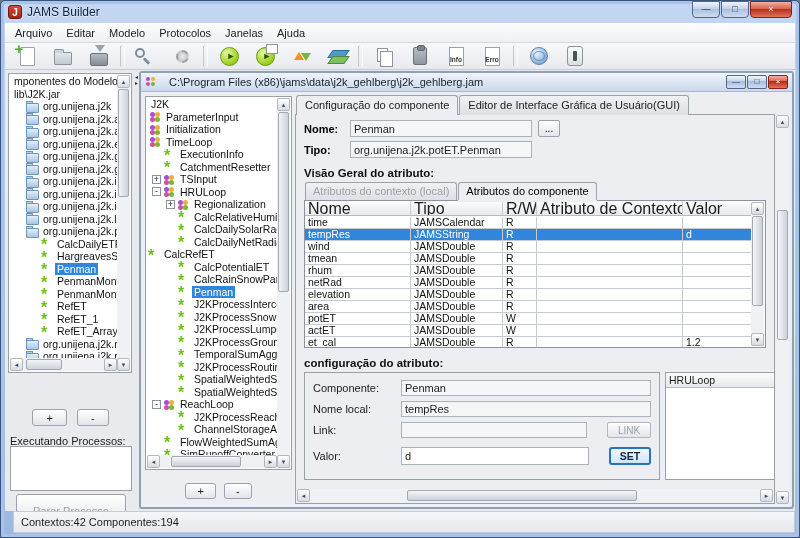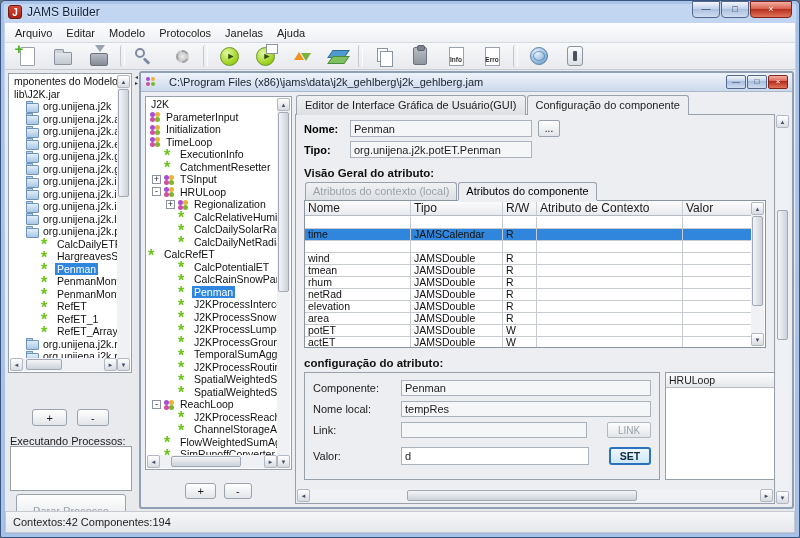--- a/index.html
+++ b/index.html
@@ -119,24 +119,24 @@
   .w182{width:182px}
   .browse{width:22px;height:17px;font-size:10px;line-height:14px;text-align:center;background:linear-gradient(#fefefe,#e2e5e9);border:1px solid #9aa2ad;border-radius:2px;font-family:inherit}
   .heading{font-size:11.5px;font-weight:bold;margin:9px 0 3px;color:#111}
   .attr-tabs{display:flex;height:18px;gap:1px;padding-left:1px;position:relative;z-index:1}
   .attr-tab{font-size:11px;padding:2px 7px 0 7px;border:1px solid #9aa2ad;border-bottom:none;border-radius:3px 3px 0 0;background:linear-gradient(#f0f1f3,#dde0e4);white-space:nowrap}
   .attr-tab.active{background:#eceef1;box-shadow:0 2px 0 #eceef1}
   .attr-tab.disabled{color:#9aa1a9}
   
   .table{position:relative;border:1px solid #8a93a0;background:#fff;height:148px}
   .thead{display:flex;height:15px;background:linear-gradient(#fcfcfd,#e8eaee);border-bottom:1px solid #b6bcc4;margin-right:13px}
-  .th{font-size:12px;line-height:15px;padding:0 3px;border-right:1px solid #c9ced5;overflow:hidden;white-space:nowrap;color:#1c1c1c}
+  .th{font-size:16px;line-height:15px;padding:0 3px;border-right:1px solid #c9ced5;overflow:hidden;white-space:nowrap;color:#1c1c1c}
   .tbody{position:absolute;top:16px;left:0;right:13px;bottom:0;overflow:hidden}
   .tr{display:flex;height:12px;border-bottom:1px solid #c6cbd1;background:#fff}
-  .td{font-size:10.5px;line-height:11px;padding:12px 3px;border-right:1px solid #c6cbd1;overflow:hidden;white-space:nowrap;color:#111}
+  .td{font-size:10.5px;line-height:11px;padding:0 3px;border-right:1px solid #c6cbd1;overflow:hidden;white-space:nowrap;color:#111}
   .tr.selected{background:var(--selection)}
   .tr.selected .td{color:#fff}
   .th:nth-child(1),.td:nth-child(1){width:106px;flex:0 0 auto}
   .th:nth-child(2),.td:nth-child(2){width:92px;flex:0 0 auto}
   .th:nth-child(3),.td:nth-child(3){width:34px;flex:0 0 auto}
   .th:nth-child(4),.td:nth-child(4){width:146px;flex:0 0 auto}
   .th:nth-child(5),.td:nth-child(5){flex:1;border-right:none}
   .table .vsb{top:1px;bottom:1px}
   
   .attr-area{display:flex;gap:5px;height:108px;margin-top:2px}
@@ -147,21 +147,21 @@
   .link-btn{width:44px;height:16px;font-size:10px;color:#9aa1a9;background:linear-gradient(#fefefe,#e2e5e9);border:1px solid #b2b8c1;border-radius:2px;font-family:inherit}
   .valor-row{margin-top:9px}
   .valor-field{width:188px;background:#fff;height:18px}
   .set-btn{width:42px;height:18px;font-size:10.5px;font-weight:bold;margin-left:auto;font-family:inherit;
     background:linear-gradient(#eef7fe,#cfe7f8);border:2px solid var(--set_focus);border-radius:3px;color:#10293e}
   .ctx-panel{width:110px;border:1px solid #98a0aa;background:#fff;display:flex;flex-direction:column;flex:0 0 auto}
   .ctx-header{height:15px;background:linear-gradient(#fcfcfd,#e6e8eb);border-bottom:1px solid #b6bcc4;font-size:10.5px;line-height:15px;padding:0 3px;color:#1c1c1c}
   .ctx-list{flex:1;background:#fff}
   .content-hsb{position:absolute;left:1px;right:1px;bottom:1px;height:13px;background:#f0f1f4}
   
-  .statusbar{position:absolute;left:4px;right:4px;bottom:4px;height:22px;background:linear-gradient(#f5f6f8,#e6e8ec);
+  .statusbar{position:absolute;left:12px;right:4px;bottom:4px;height:22px;background:linear-gradient(#f5f6f8,#e6e8ec);
     border:1px solid #c6cad0;display:flex;align-items:center;padding:0 7px;font-size:11px;color:#1c1c1c}
 </style>
 </head>
 <body>
 
 <div class="window">
 
   <div class="titlebar">
     <span class="app-icon">J</span>
     <span class="title-text">JAMS Builder</span>
@@ -657,22 +657,22 @@
             <div class="sb-arr right">►</div>
           </div>
         </div>
         <div class="comp-pm">
           <button class="btn">+</button>
           <button class="btn">-</button>
         </div>
 
         <div class="config">
           <div class="tabs">
-            <div class="tab">Editor de Interface Gráfica de Usuário(GUI)</div>
-              <div class="tab active">Configuração do componente</div>
+            <div class="tab active">Configuração do componente</div>
+              <div class="tab">Editor de Interface Gráfica de Usuário(GUI)</div>
           </div>
 
           <div class="config-content">
             <div class="frow">
               <span class="flabel">Nome:</span>
               <input class="field w182" readonly="" value="Penman" style="">
               <button class="browse">...</button>
             </div>
             <div class="frow">
               <span class="flabel">Tipo:</span>

